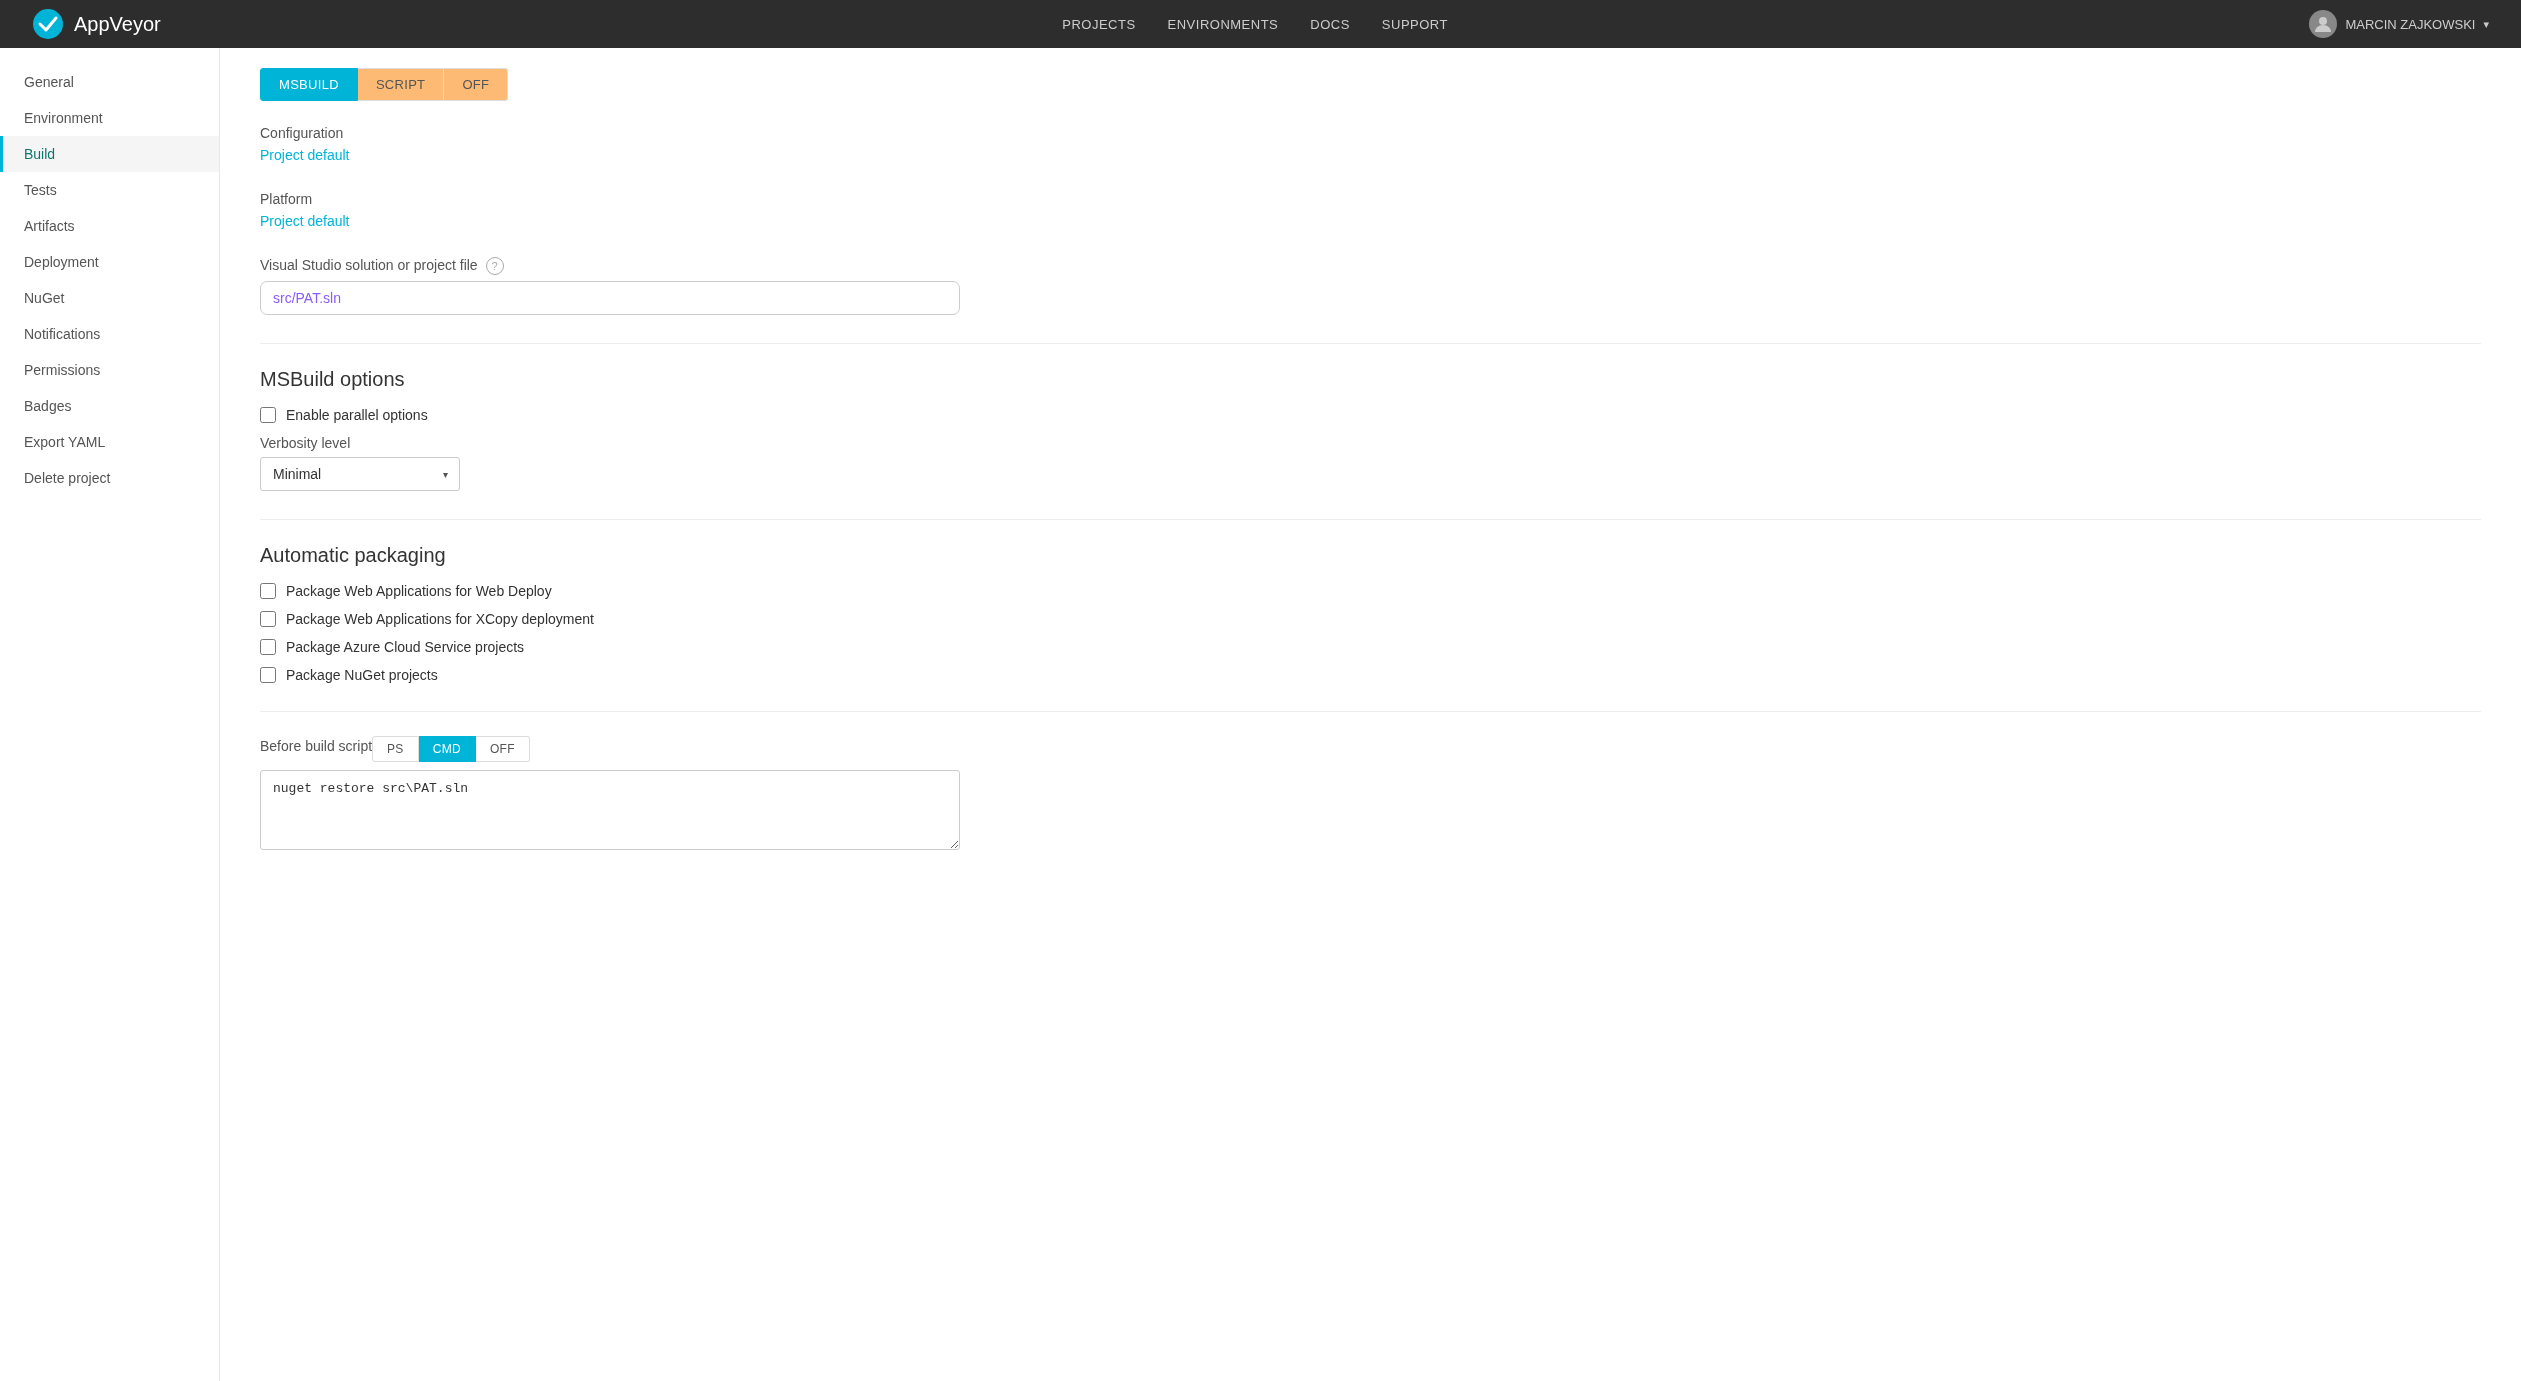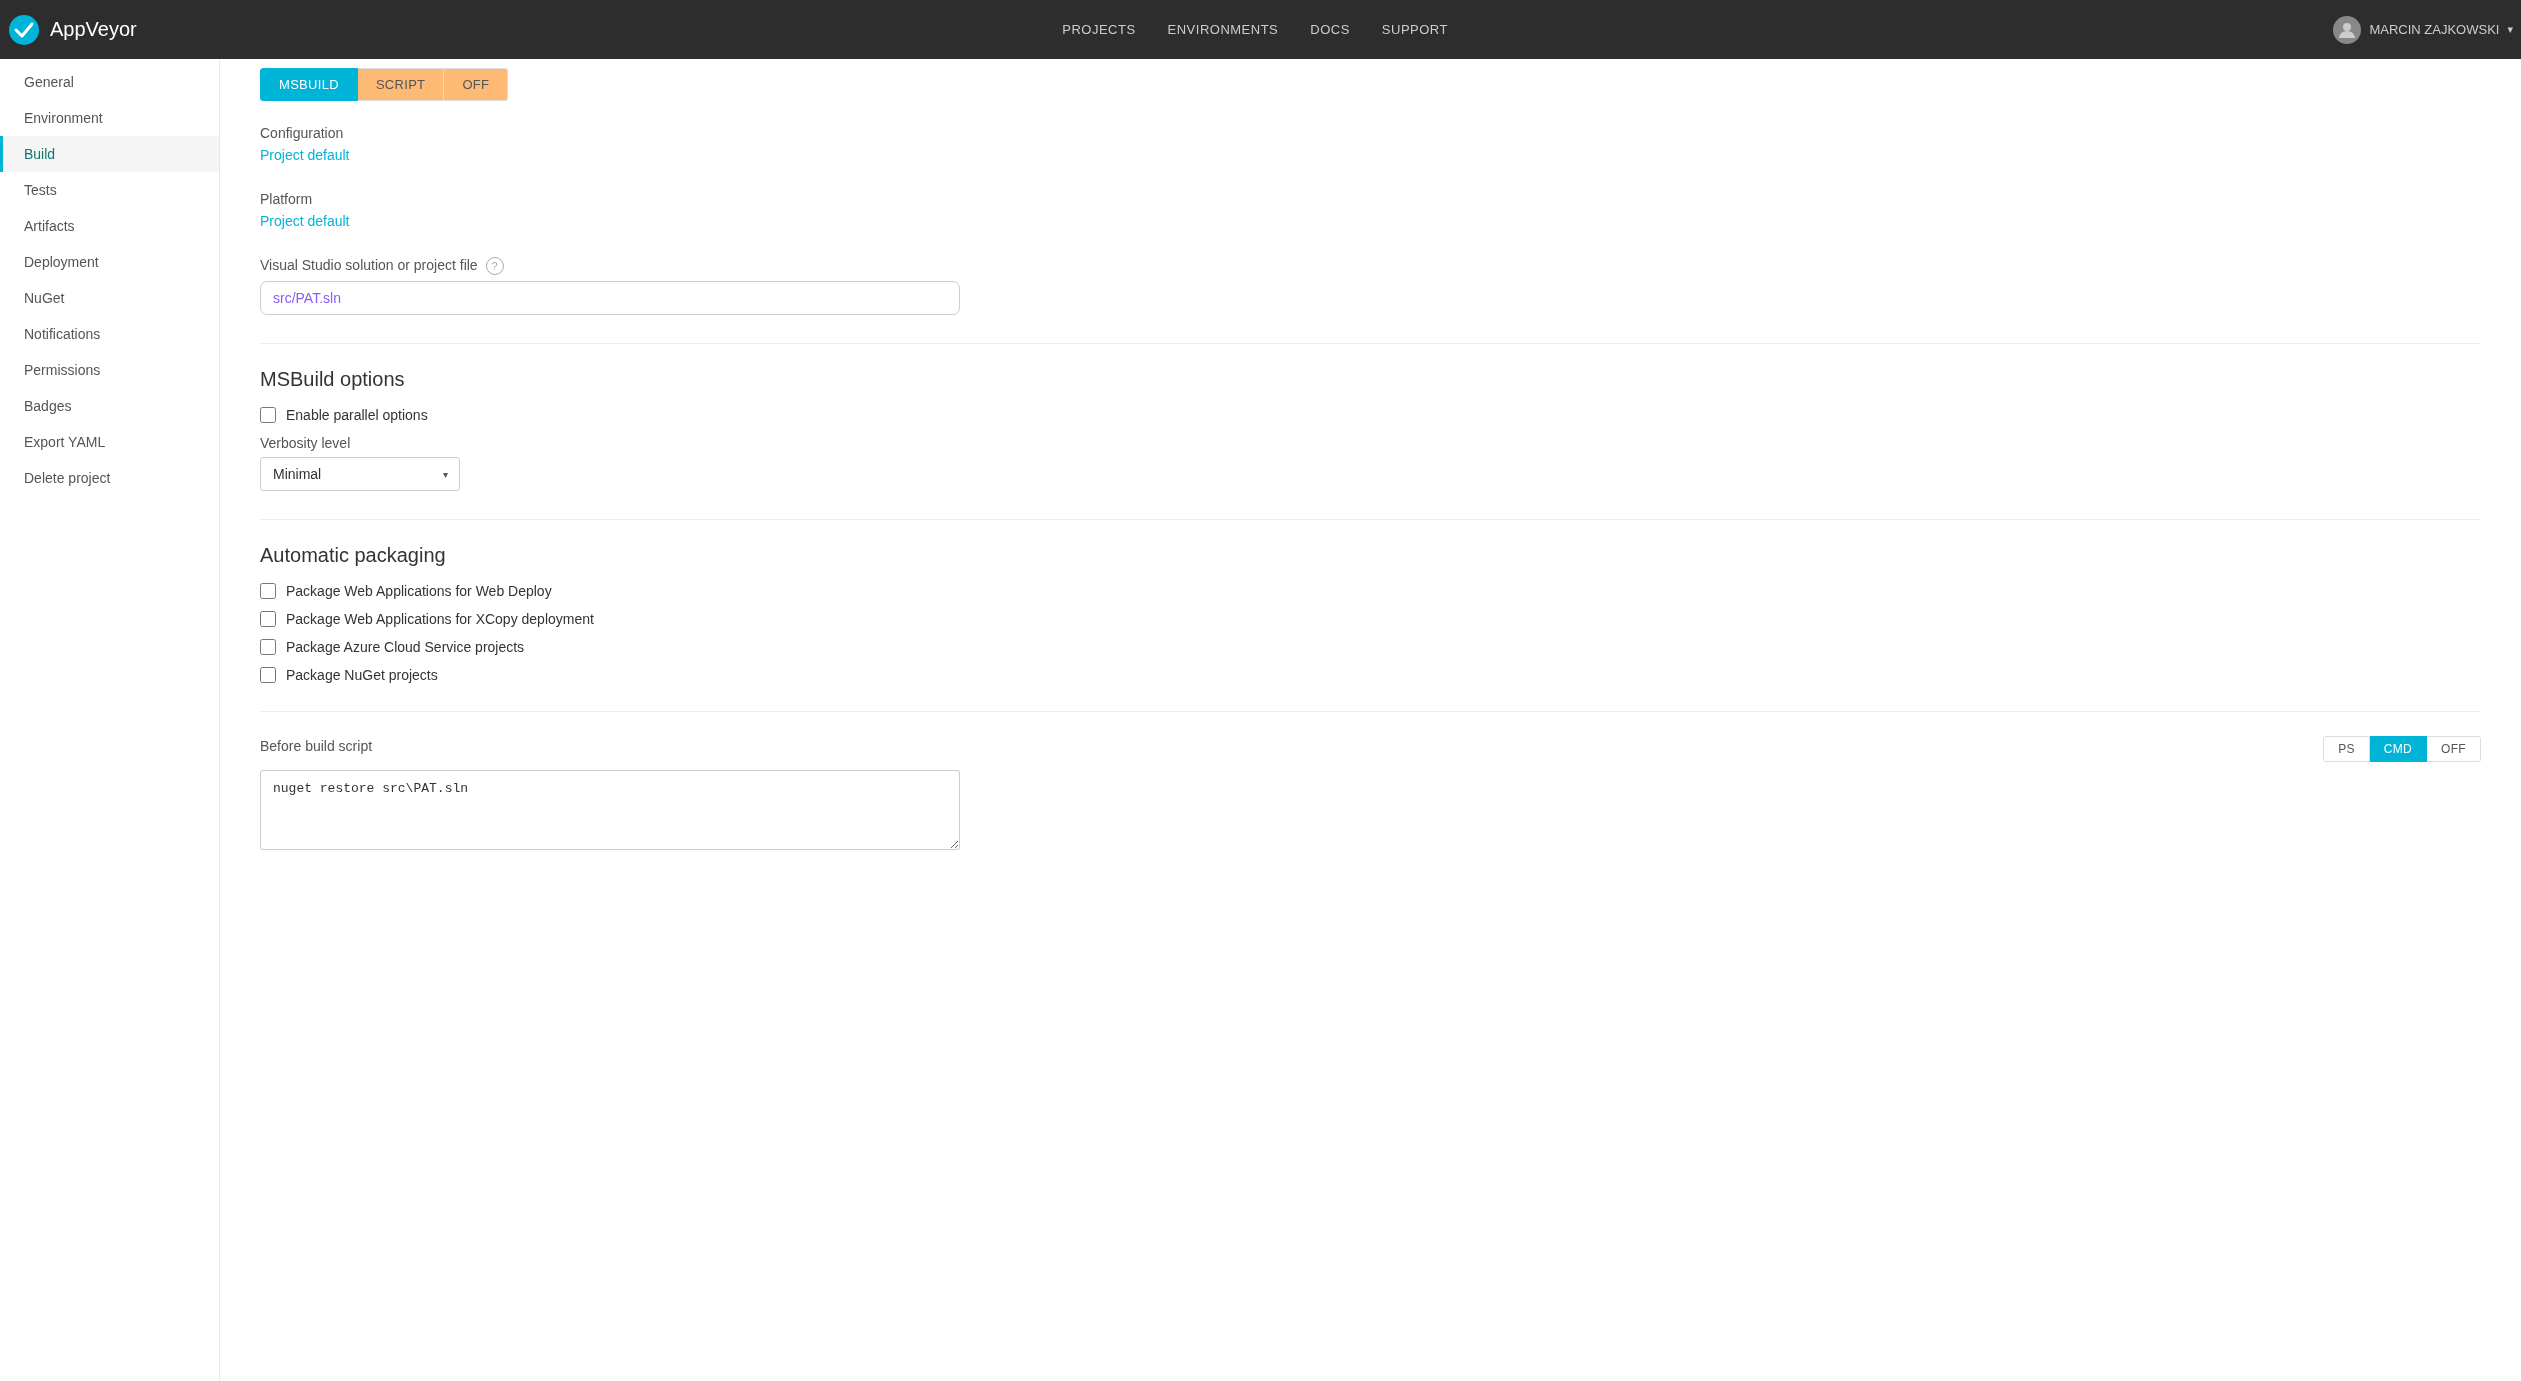--- a/index.html
+++ b/index.html
@@ -1,24 +1,24 @@
 <!DOCTYPE html>
 <html><head>
   <meta charset="utf-8">
   <style>
     * { box-sizing: border-box; margin: 0; padding: 0; }
     body { font-family: 'Segoe UI', Arial, sans-serif; font-size: 14px; color: #333; background: #fff; }
 
     
     .header {
       background: #2d2d2d;
-      height: 59px;
-      display: flex;
-      align-items: center;
-      padding: 0 8px;
+      height: 48px;
+      display: flex;
+      align-items: center;
+      padding: 0 32px;
       position: fixed;
       top: 0; left: 0; right: 0;
       z-index: 100;
       gap: 24px;
     }
     .header-logo {
       display: flex;
       align-items: center;
       gap: 10px;
       color: #fff;
@@ -225,21 +225,20 @@
       font-size: 11px;
       cursor: pointer;
       vertical-align: middle;
       margin-left: 4px;
     }
 
     
     .script-header {
       display: flex;
       align-items: center;
-      justify-content: space-between;
       margin-bottom: 8px;
     }
     .script-tabs {
       display: flex;
       gap: 0;
     }
     .script-tab {
       padding: 5px 14px;
       font-size: 12px;
       font-weight: 500;

